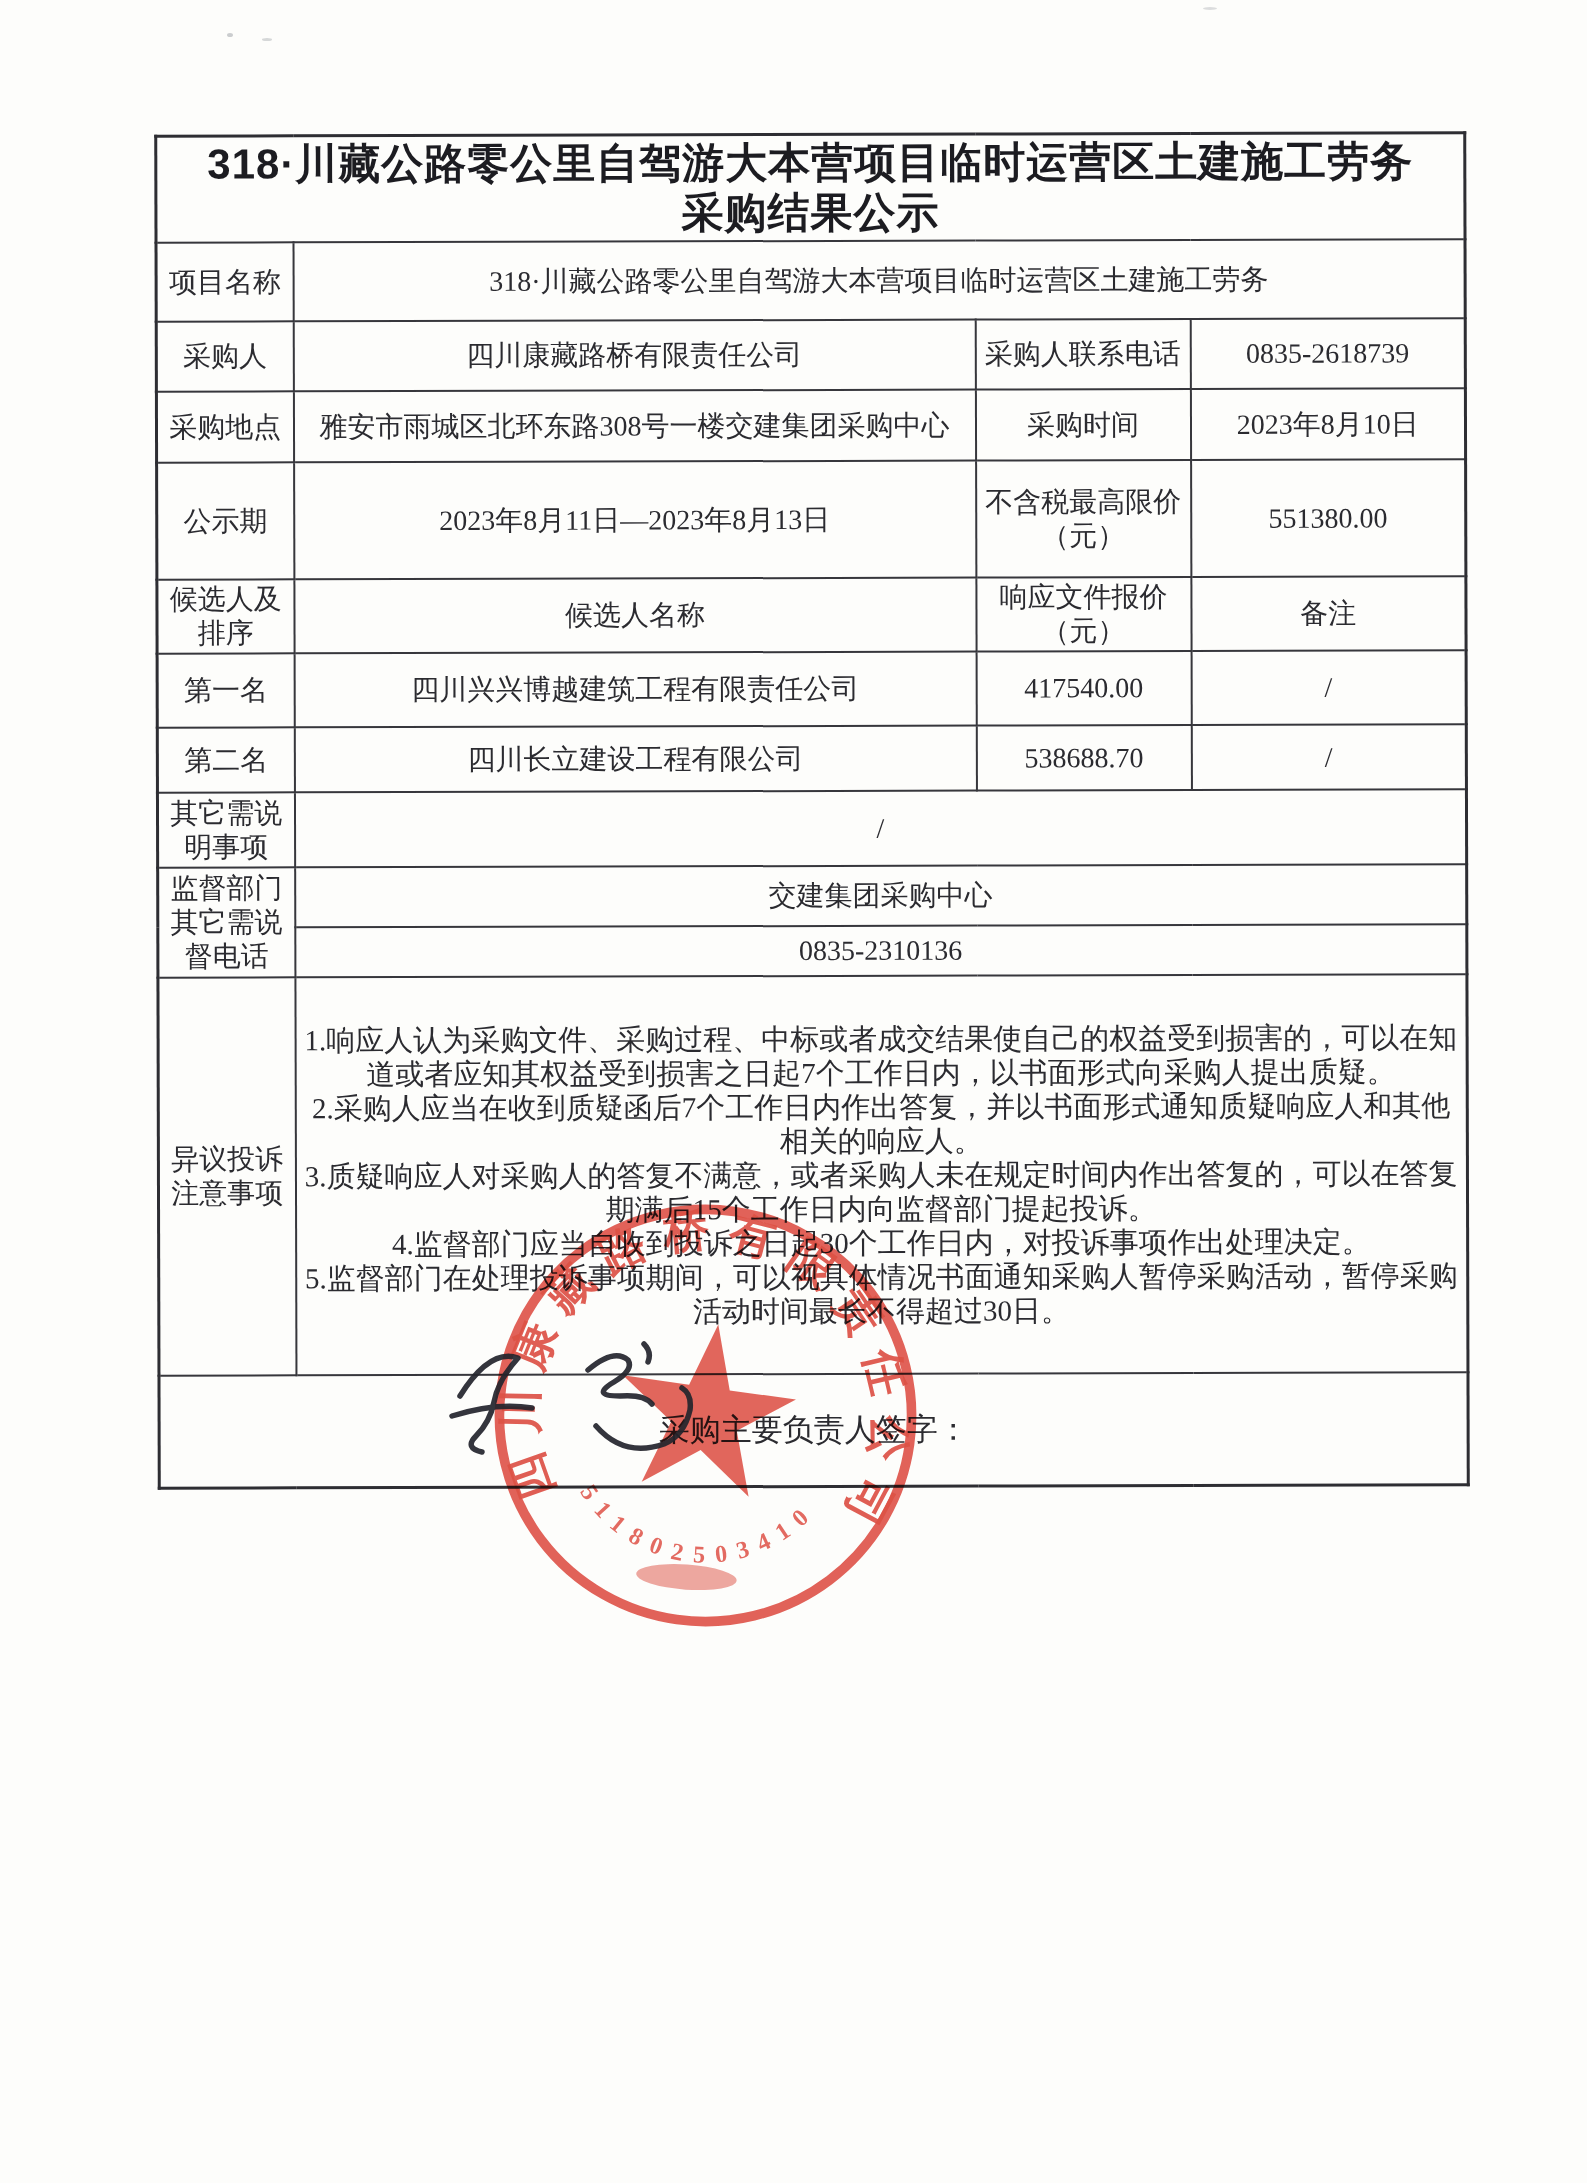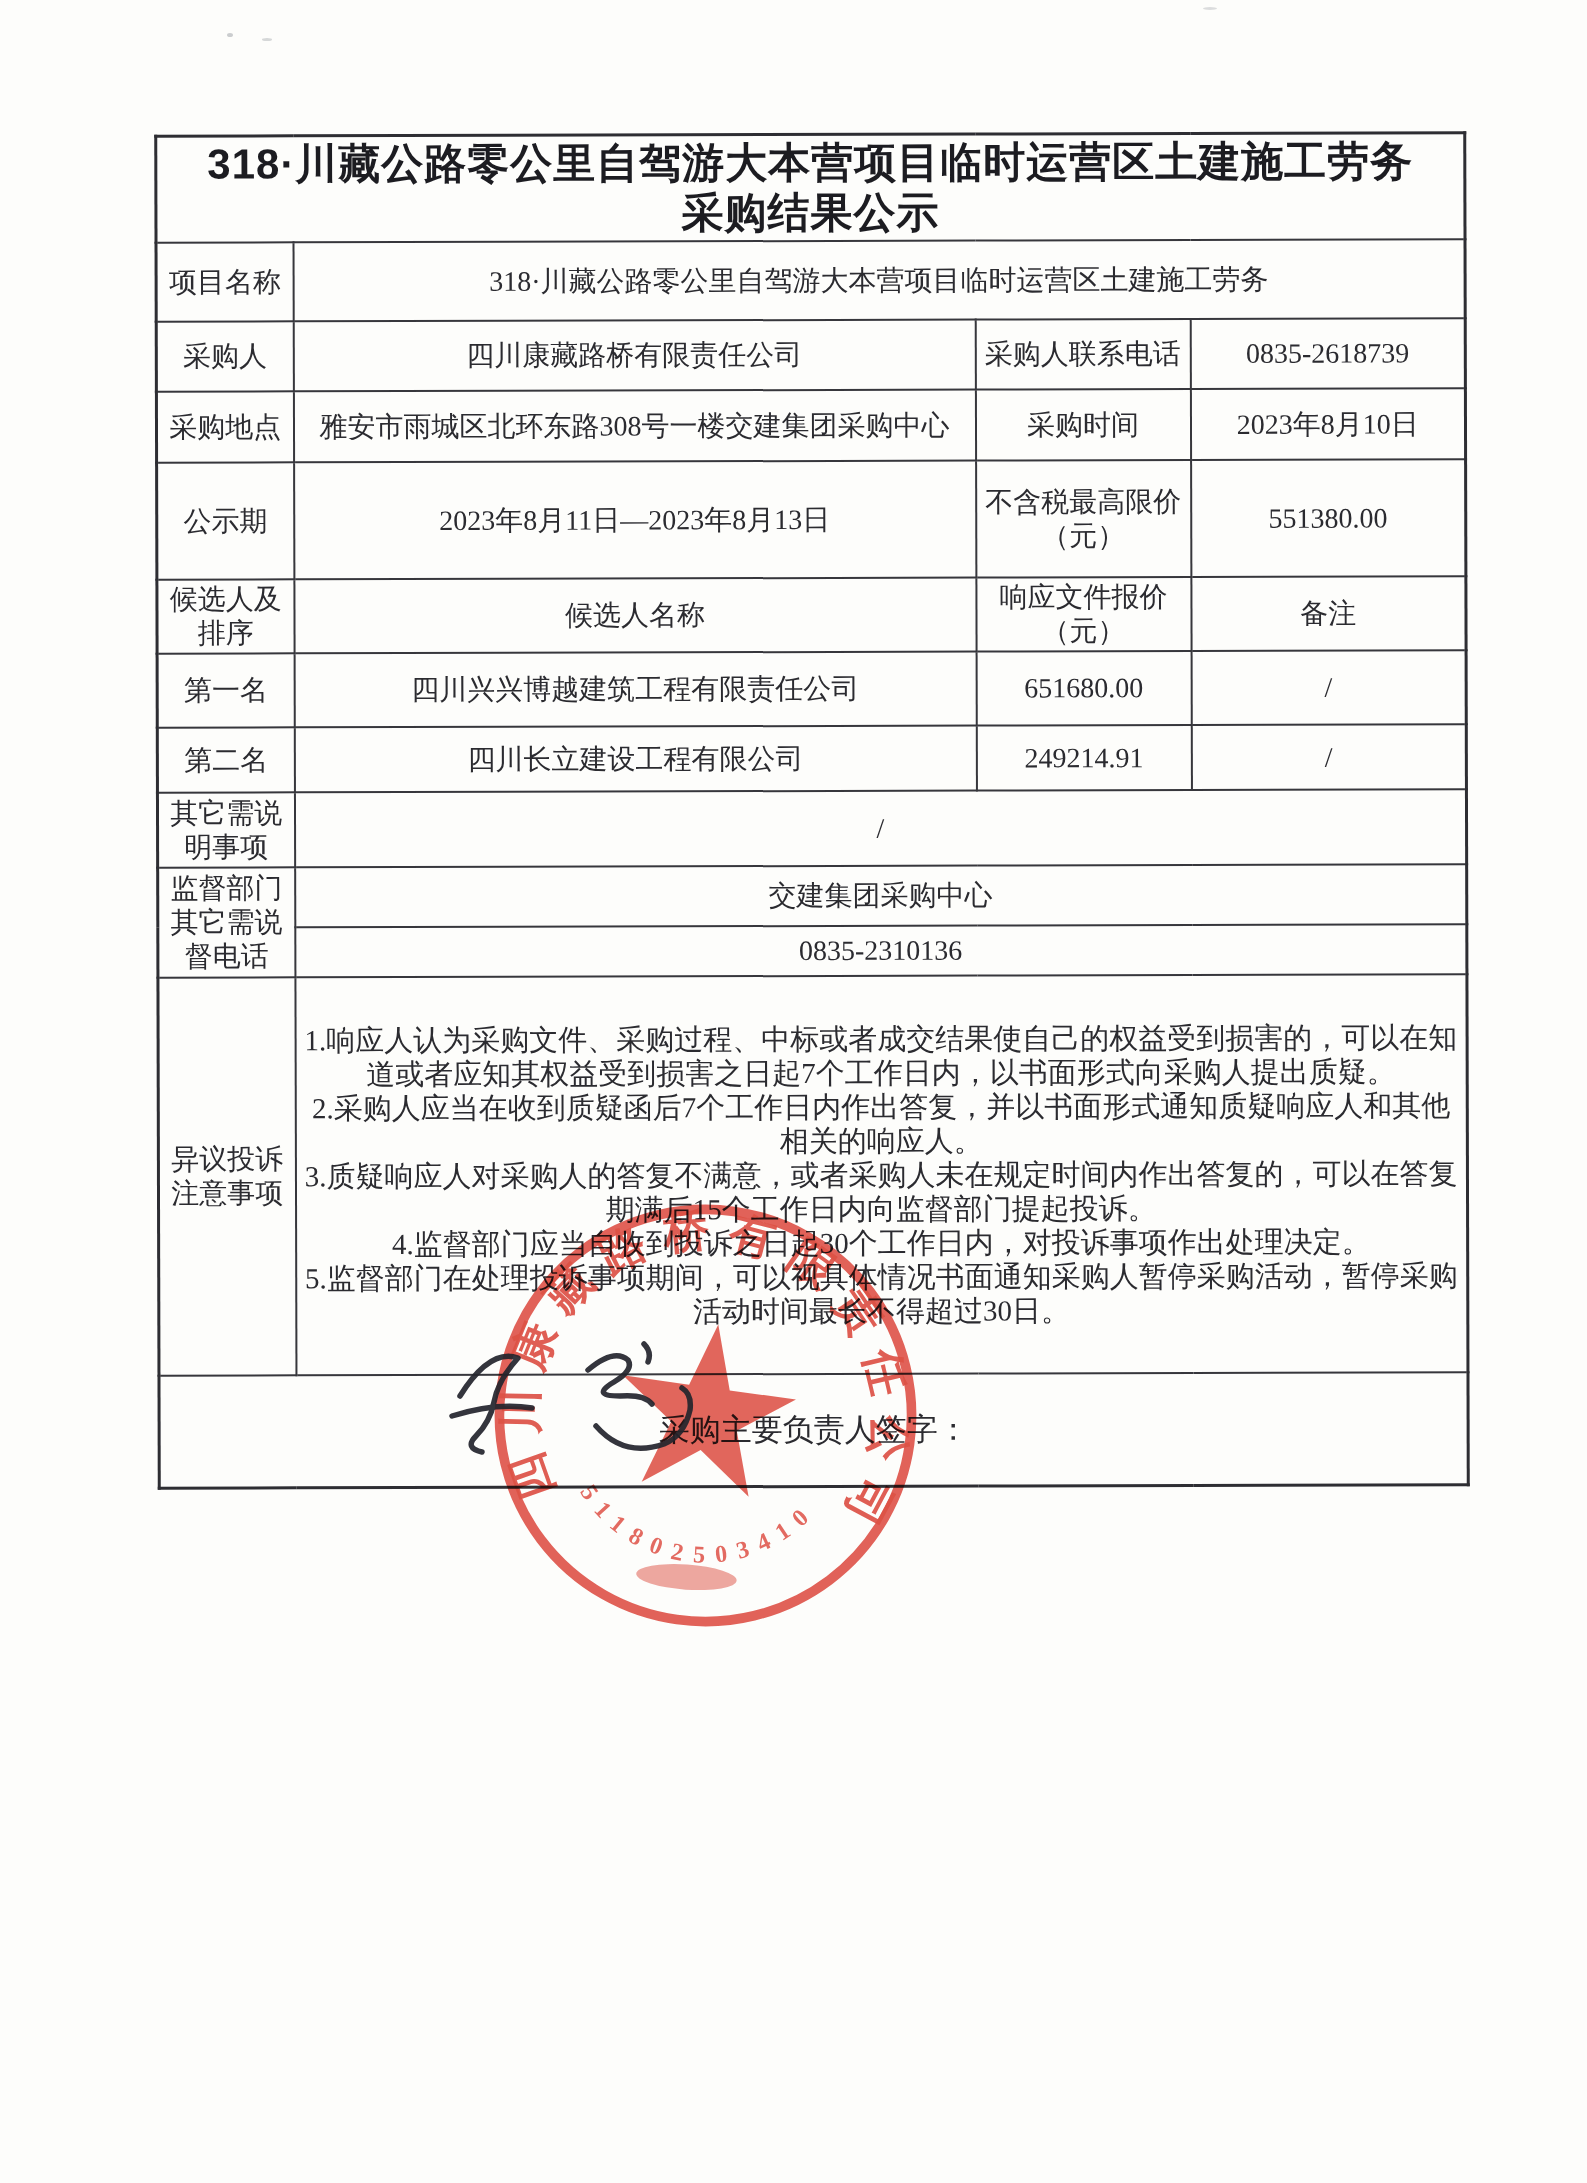--- a/index.html
+++ b/index.html
@@ -121,28 +121,28 @@
     <td class="lbl" style="padding:2px 0;margin-top:24px;">
       <div>响应文件报价</div>
       <div>（元）</div>
     </td>
     <td>备注</td>
   </tr>
 
   <tr style="height:74px">
     <td>第一名</td>
     <td>四川兴兴博越建筑工程有限责任公司</td>
-    <td>651680.00</td>
+    <td>417540.00</td>
     <td>/</td>
   </tr>
 
   <tr style="height:65px">
     <td>第二名</td>
     <td>四川长立建设工程有限公司</td>
-    <td>249214.91</td>
+    <td>538688.70</td>
     <td>/</td>
   </tr>
 
   <tr style="height:75px">
     <td class="lbl">
       <div>其它需说</div>
       <div>明事项</div>
     </td>
     <td colspan="3">/</td>
   </tr>

